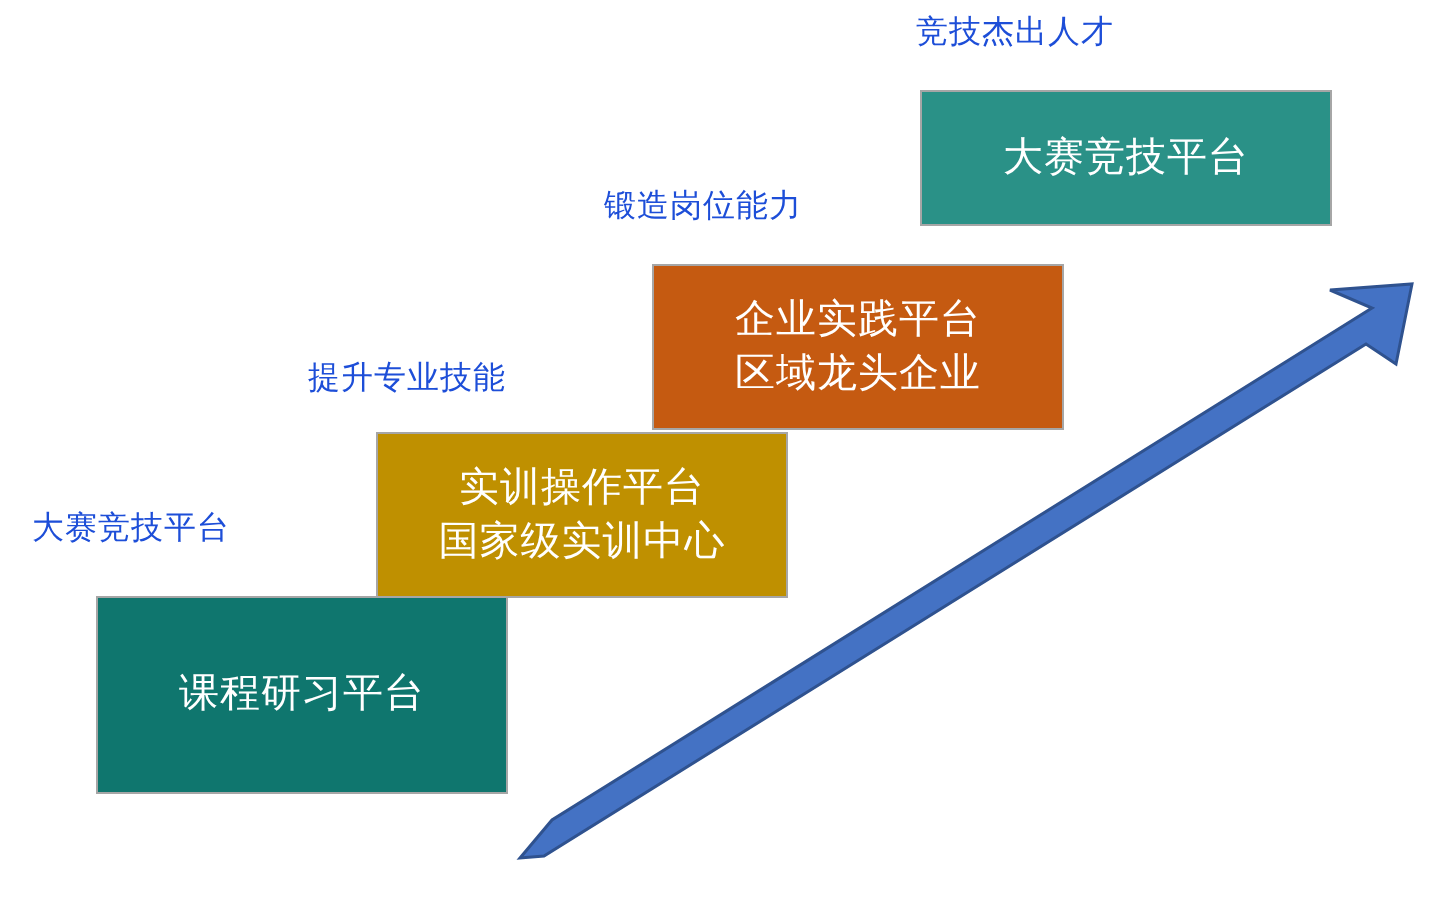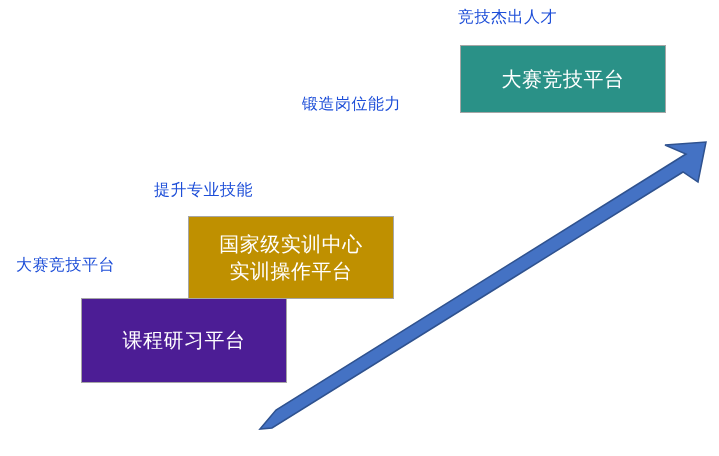--- a/index.html
+++ b/index.html
@@ -58,30 +58,34 @@
 </head>
 <body>
 
 <div id="canvas">
 
   <svg id="arrow-layer" viewBox="0 0 719 456">
     <polygon points="260,429 276,410 686,154 665,145 706,142 698,182 683,172 272,428" fill="#4472C4" stroke="#2F528F" stroke-width="1.5" stroke-linejoin="miter"></polygon>
   </svg>
 
   <div class="step-label" style="left:16px; top:256px;">大赛竞技平台</div>
-  <div class="step-box" style="left:48px; top:298px; width:206px; height:85px; background:#4c1d95;margin-left:33px;">
+  <div class="step-box" style="left:48px; top:298px; width:206px; height:99px; background:#0f766e;">
     <span class="box-line">课程研习平台</span>
   </div>
 
   <div class="step-label" style="left:154px; top:181px;">提升专业技能</div>
   <div class="step-box" style="left:188px; top:216px; width:206px; height:83px; background:#BF9000;">
+    <span class="box-line">实训操作平台</span>
     <span class="box-line">国家级实训中心</span>
-    <span class="box-line">实训操作平台</span>
   </div>
 
   <div class="step-label" style="left:302px; top:95px;">锻造岗位能力</div>
+  <div class="step-box" style="left:326px; top:132px; width:206px; height:83px; background:#C55A11;">
+    <span class="box-line">企业实践平台</span>
+    <span class="box-line">区域龙头企业</span>
+  </div>
 
   <div class="step-label" style="left:458px; top:8px;">竞技杰出人才</div>
   <div class="step-box" style="left:460px; top:45px; width:206px; height:68px; background:#2A9187;">
     <span class="box-line">大赛竞技平台</span>
   </div>
 
 </div>
 
 </body></html>

